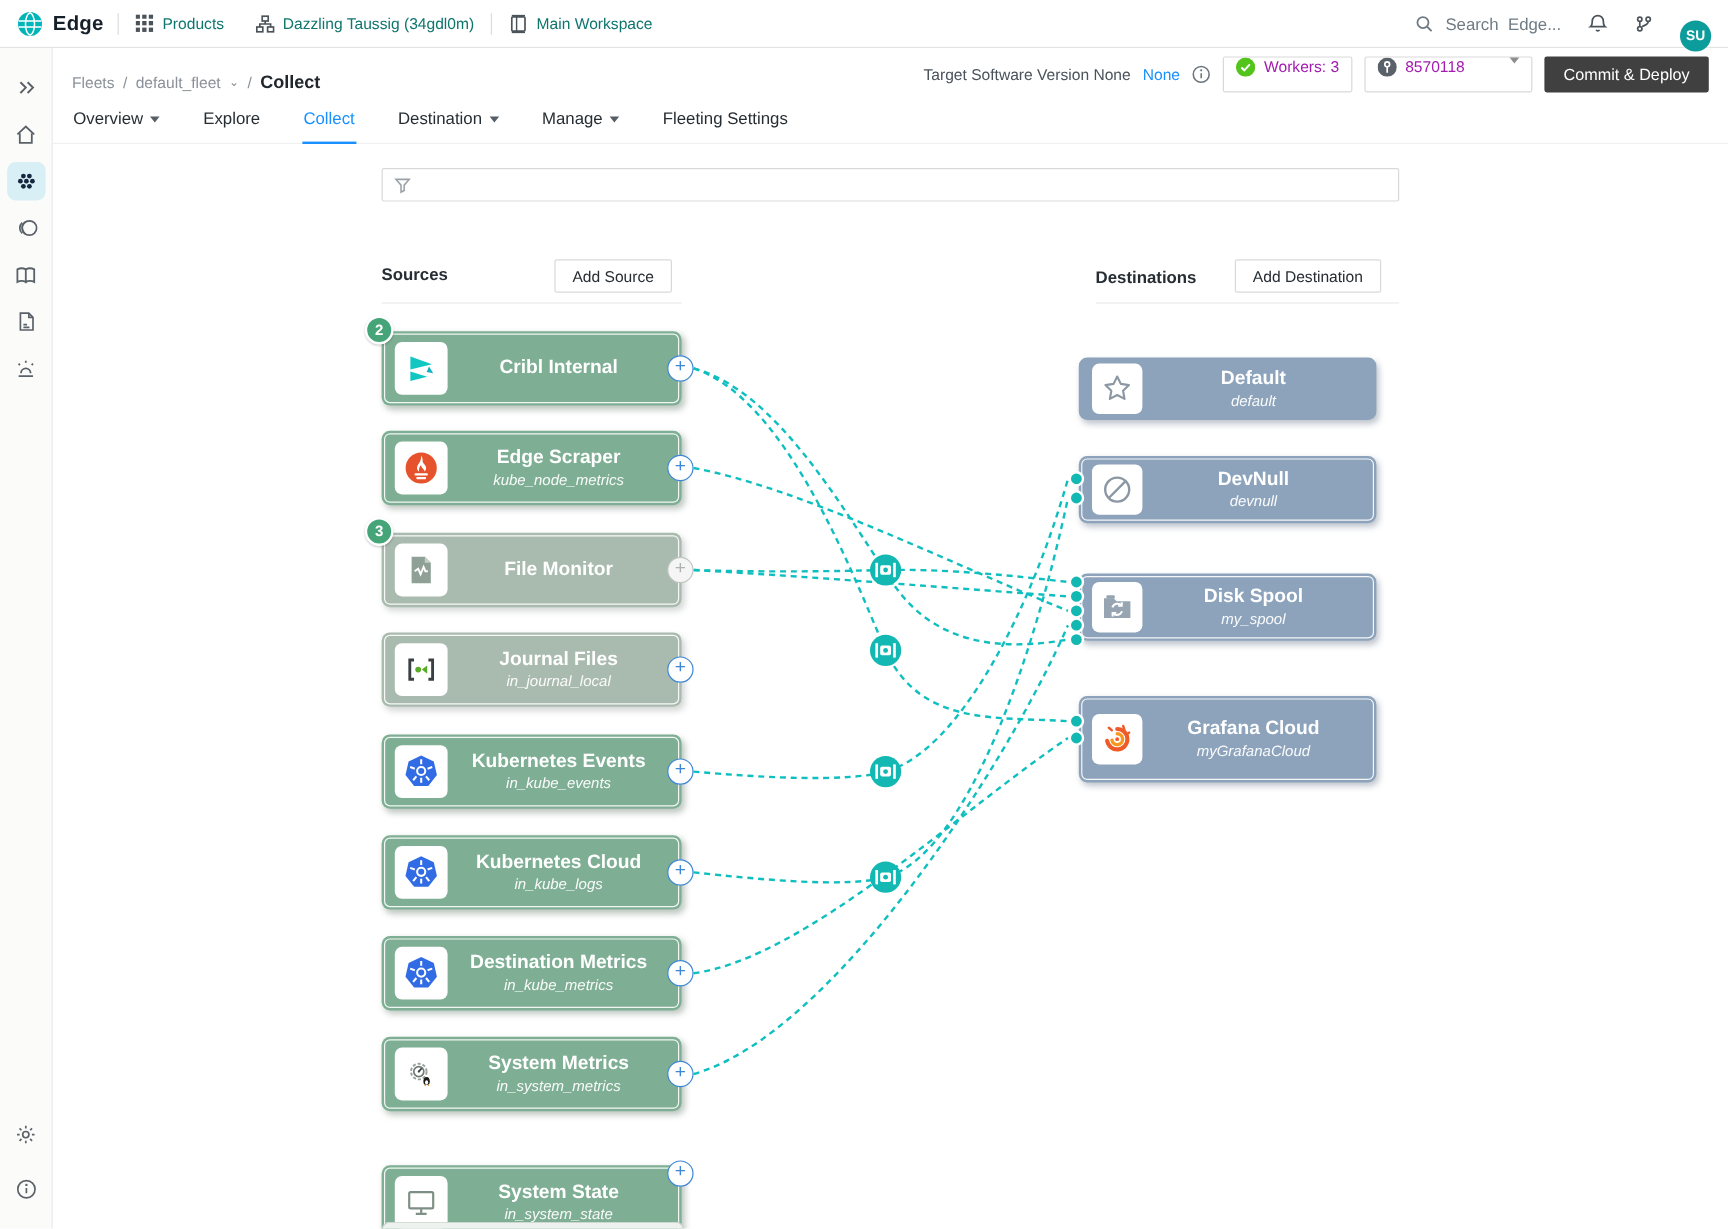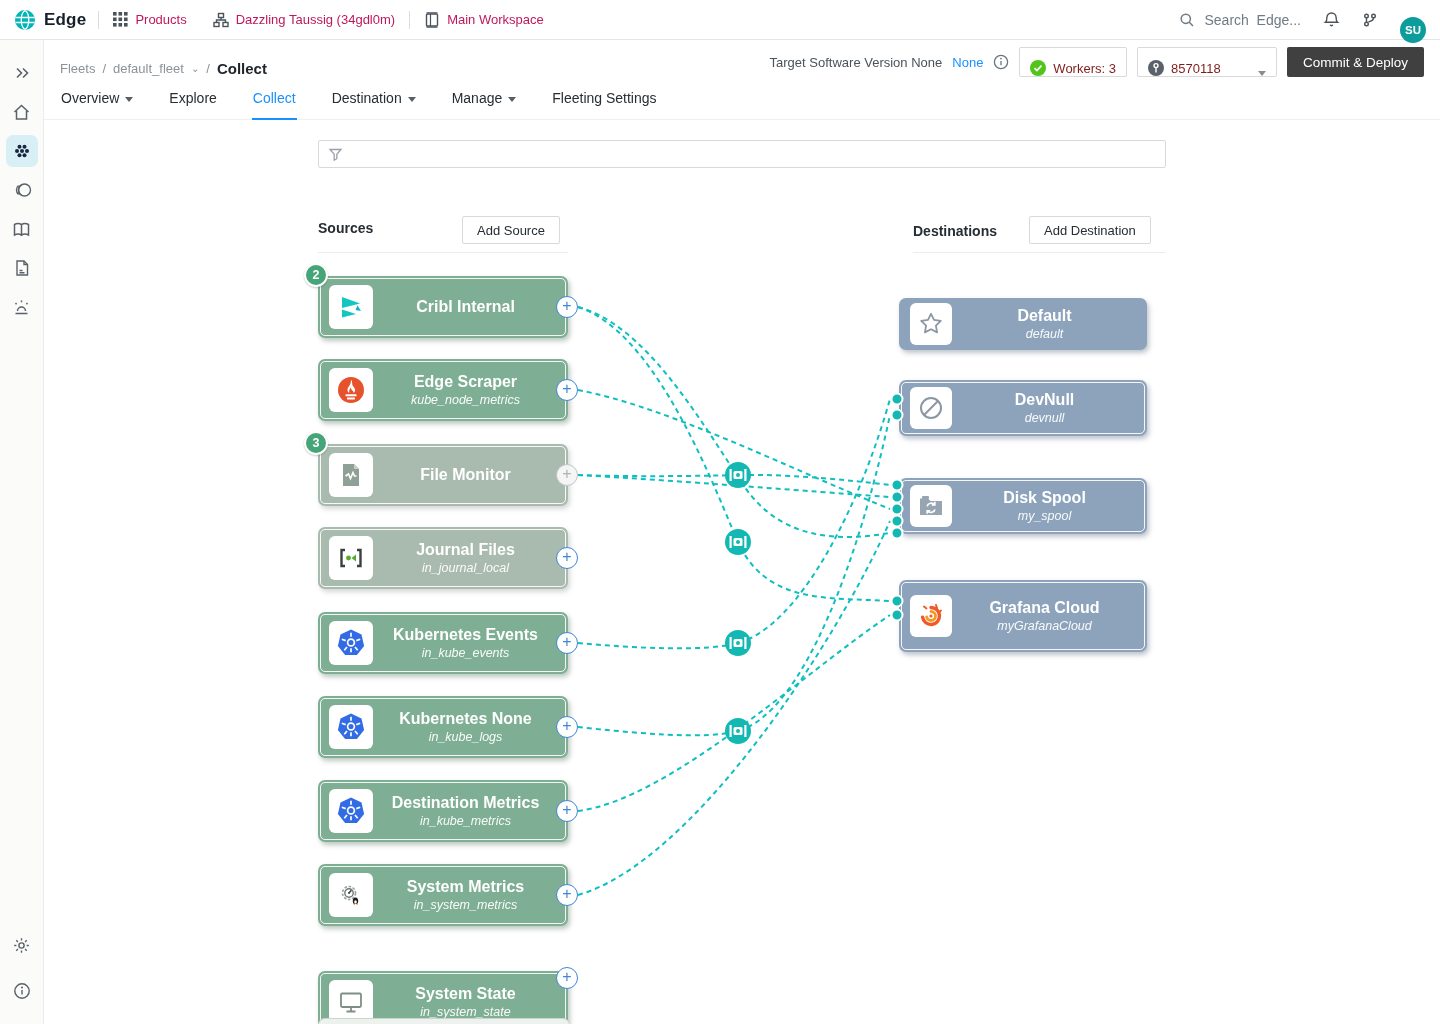--- a/index.html
+++ b/index.html
@@ -5,21 +5,21 @@
   html,body{margin:0;padding:0;background:#fff;font-family:"Liberation Sans",sans-serif;-webkit-font-smoothing:antialiased;}
   #app{position:relative;width:1440px;height:1024px;overflow:hidden;background:#fff;}
   .ic{display:inline-flex;align-items:center;justify-content:center;line-height:0;}
   .ic svg{display:block;}
 
   
   #topbar{position:absolute;left:0;top:0;width:1440px;height:40px;background:#fff;border-bottom:1px solid #e4e4e4;display:flex;align-items:center;box-sizing:border-box;padding:0 14px;z-index:30;}
   .brand{display:flex;align-items:center;gap:8px;}
   .brand-name{font-size:17px;font-weight:bold;color:#16202b;letter-spacing:.2px;}
   .tb-sep{width:1px;height:18px;background:#dcdcdc;margin:0 12px;}
-  .tb-item{display:flex;align-items:center;gap:7px;font-size:13px;color:#be185d;cursor:pointer;padding:0 2px;}
+  .tb-item{display:flex;align-items:center;gap:7px;font-size:13px;color:#0f766e;cursor:pointer;padding:0 2px;}
   .tb-item + .tb-item{margin-left:22px;}
   #tb-right{margin-left:auto;display:flex;align-items:center;gap:22px;}
   .tb-search{display:flex;align-items:center;gap:9px;font-size:14px;color:#6f7b84;cursor:pointer;}
   .tb-search span{white-space:pre;}
   .avatar{width:26px;height:26px;border-radius:50%;background:#0d9c9c;color:#fff;font-size:11.5px;font-weight:bold;display:flex;align-items:center;justify-content:center;margin-top:20px;}
 
   
   #sidebar{position:absolute;left:0;top:40px;width:44px;height:984px;background:#fbfbfa;border-right:1px solid #ececec;display:flex;flex-direction:column;align-items:center;padding:10px 0;box-sizing:border-box;z-index:20;}
   .sb-item{width:32px;height:32px;border-radius:7px;display:flex;align-items:center;justify-content:center;margin:7px 0;cursor:pointer;}
   .sb-item.active{background:#d8f0f5;}
@@ -27,21 +27,21 @@
 
   
   #crumbrow{position:absolute;left:44px;top:40px;width:1396px;height:44px;display:flex;align-items:center;box-sizing:border-box;padding:0 16px;background:#fff;z-index:10;}
   .crumb{display:flex;align-items:center;gap:7px;font-size:13px;color:#8b9299;margin-top:13px;}
   .crumb .link{cursor:pointer;}
   .crumb .page{font-size:15px;font-weight:bold;color:#20262c;}
   .crumb .caret{font-size:10px;color:#8b9299;}
   #deploy{margin-left:auto;display:flex;align-items:center;gap:10px;}
   .tsv{font-size:13px;color:#4a525a;}
   .tsv-link{font-size:13px;color:#1890ff;cursor:pointer;}
-  .chipbox{display:flex;align-items:flex-end;gap:7px;border:1px solid #d9d9d9;border-radius:2px;background:#fff;height:28px;padding:0 10px;font-size:13px;color:#7f1d1d;cursor:pointer;}
+  .chipbox{display:flex;align-items:flex-start;gap:7px;border:1px solid #d9d9d9;border-radius:2px;background:#fff;height:28px;padding:0 10px;font-size:13px;color:#a21caf;cursor:pointer;}
   .btn-primary{height:30px;padding:0 16px;background:#404040;color:#fff;font-size:13.5px;border:none;border-radius:2px;cursor:pointer;display:flex;align-items:center;}
   .dd-caret{width:0;height:0;border-left:4.5px solid transparent;border-right:4.5px solid transparent;border-top:5.5px solid #8c8c8c;margin-left:8px;}
 
   
   #tabsrow{position:absolute;left:44px;top:84px;width:1396px;height:36px;display:flex;align-items:flex-start;gap:34px;box-sizing:border-box;padding:0 16px;border-bottom:1px solid #f0f0f0;background:#fff;z-index:10;}
   .tab{display:flex;align-items:center;gap:6px;font-size:14px;color:#262d33;cursor:pointer;padding:6px 1px 12px;border-bottom:2px solid transparent;}
   .tab.active{color:#1890ff;border-bottom-color:#1890ff;}
   .tab .caret{width:0;height:0;border-left:4px solid transparent;border-right:4px solid transparent;border-top:5px solid #565e66;margin-top:2px;}
 
   
@@ -408,21 +408,21 @@
             <svg width="30" height="30" viewBox="0 0 30 30">
               <polygon points="15,1.5 25.5,6.6 28.1,17.9 20.9,26.9 9.1,26.9 1.9,17.9 4.5,6.6" fill="#326ce5"></polygon>
               <circle cx="15" cy="14.5" r="3.4" fill="none" stroke="#fff" stroke-width="1.7"></circle>
               <g stroke="#fff" stroke-width="1.7">
                 <path d="M15 4.8v4M15 20.2v4M5.8 11.2l3.9 1.4M24.2 11.2l-3.9 1.4M8.3 22.2l2.7-3.2M21.7 22.2l-2.7-3.2"></path>
               </g>
             </svg>
           </span>
         </div>
         <div class="card-text">
-          <div class="card-title">Kubernetes None</div>
+          <div class="card-title">Kubernetes Cloud</div>
           <div class="card-sub">in_kube_logs</div>
         </div>
       </div>
       <div class="plusbtn" style="left: 556px; top: 716px;">+</div>
       <div class="card src" style="top: 780px;">
         <div class="inner"></div>
         <div class="tile">
           <span class="ic">
             <svg width="30" height="30" viewBox="0 0 30 30">
               <polygon points="15,1.5 25.5,6.6 28.1,17.9 20.9,26.9 9.1,26.9 1.9,17.9 4.5,6.6" fill="#326ce5"></polygon>

